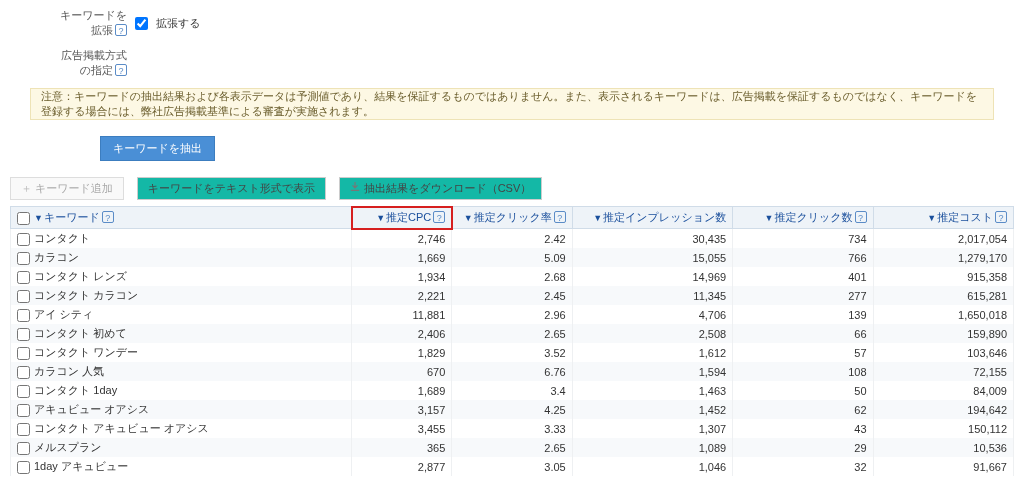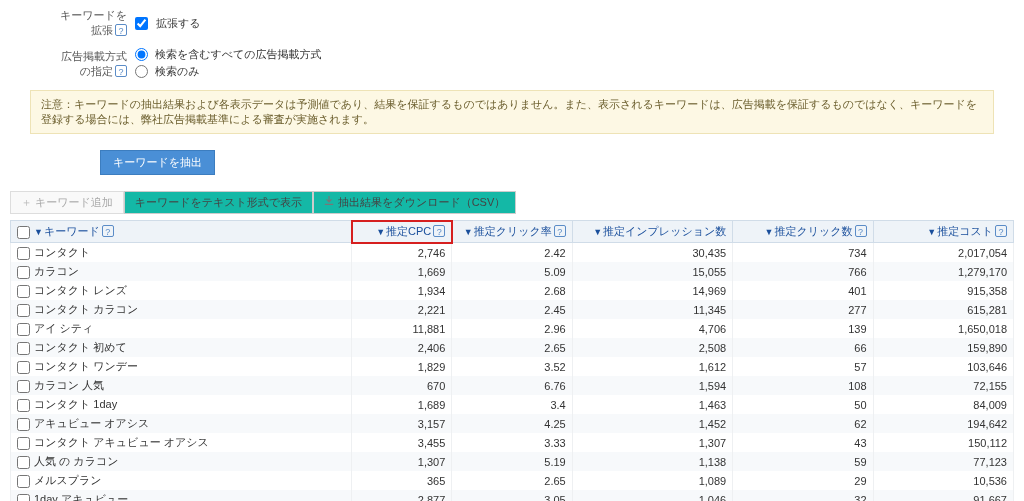--- a/index.html
+++ b/index.html
@@ -29,37 +29,37 @@
     color: #5b8cc7;
     border-radius: 2px;
     font-size: 9px;
     margin-left: 2px;
     cursor: pointer;
   }
   .radio-line { display: flex; align-items: center; gap: 4px; padding: 1px 0; }
   .notice {
     background: #fdf8e4;
     border: 1px solid #eee3b6;
-    padding: 6px 10px;
+    padding: 0 10px;
     margin: 6px 20px;
     color: #6a5d2c;
     font-size: 11px;
   }
   .btn-primary {
     background: #4a8fd6;
     color: #fff;
     border: 1px solid #3c7dbf;
     padding: 4px 12px;
     font-size: 11px;
     cursor: pointer;
     margin: 10px 0 10px 90px;
   }
   .toolbar {
     display: flex;
-    gap: 0;
+    gap: 13px;
     padding: 6px 0;
     align-items: center;
   }
   .btn-secondary {
     background: #14b8a6;
     border: 1px solid #ccc;
     padding: 3px 10px;
     font-size: 11px;
     cursor: pointer;
     color: #444;
@@ -129,30 +129,20 @@
     <label class="radio-line">
       <input type="checkbox" checked="" style="">
       <span>拡張する</span>
     </label>
   </div>
 
   <div class="form-row" style="align-items:center;">
     <div class="form-label" style="padding-top:2px;">
       <span>広告掲載方式の指定</span><span class="help-icon">?</span>
     </div>
-    <div>
-      <div class="radio-line">
-        <input type="radio" name="adtype" checked="" style="">
-        <span>検索を含むすべての広告掲載方式</span>
-      </div>
-      <div class="radio-line">
-        <input type="radio" name="adtype" style="">
-        <span>検索のみ</span>
-      </div>
-    </div>
   </div>
 
   <div class="notice">
     <span>注意：キーワードの抽出結果および各表示データは予測値であり、結果を保証するものではありません。また、表示されるキーワードは、広告掲載を保証するものではなく、キーワードを登録する場合には、弊社広告掲載基準による審査が実施されます。</span>
   </div>
 
   <button class="btn-primary">キーワードを抽出</button>
 
   <div class="toolbar">
     <button class="btn-secondary disabled">
@@ -282,28 +272,20 @@
         </tr>
         <tr>
           <td><input type="checkbox" style=""><span>コンタクト アキュビュー オアシス</span></td>
           <td class="num">3,455</td>
           <td class="num">3.33</td>
           <td class="num">1,307</td>
           <td class="num">43</td>
           <td class="num">150,112</td>
         </tr>
         <tr>
-          <td><input type="checkbox" style=""><span>人気 の カラコン</span></td>
-          <td class="num">1,307</td>
-          <td class="num">5.19</td>
-          <td class="num">1,138</td>
-          <td class="num">59</td>
-          <td class="num">77,123</td>
-        </tr>
-        <tr>
           <td><input type="checkbox" style=""><span>メルスプラン</span></td>
           <td class="num">365</td>
           <td class="num">2.65</td>
           <td class="num">1,089</td>
           <td class="num">29</td>
           <td class="num">10,536</td>
         </tr>
         <tr>
           <td><input type="checkbox" style=""><span>1day アキュビュー</span></td>
           <td class="num">2,877</td>

